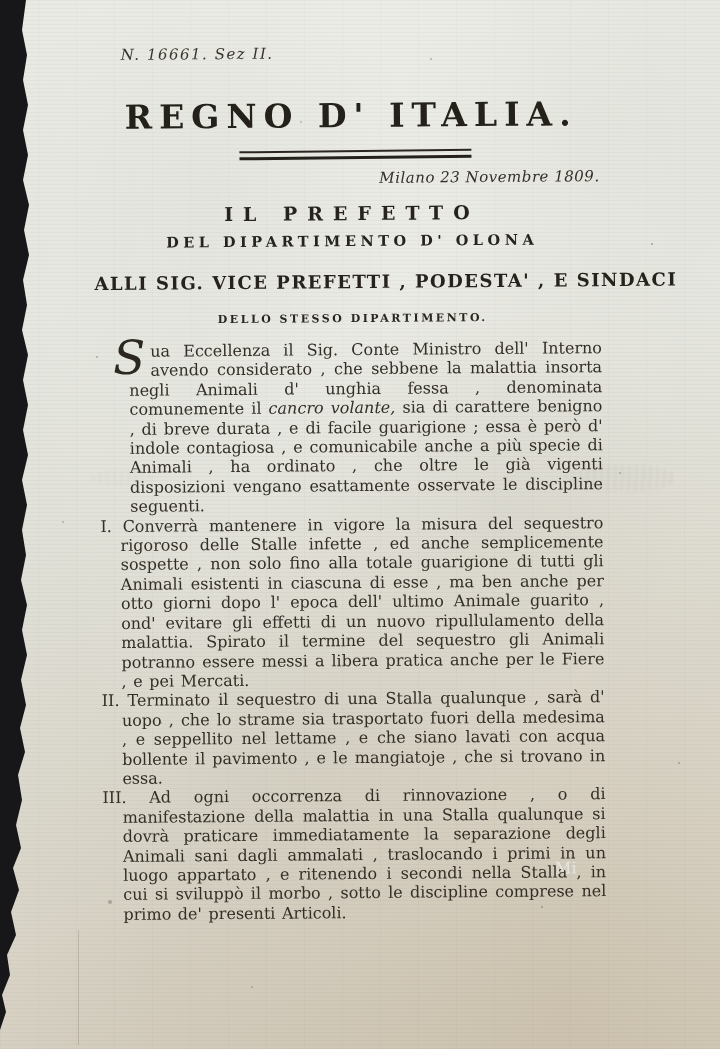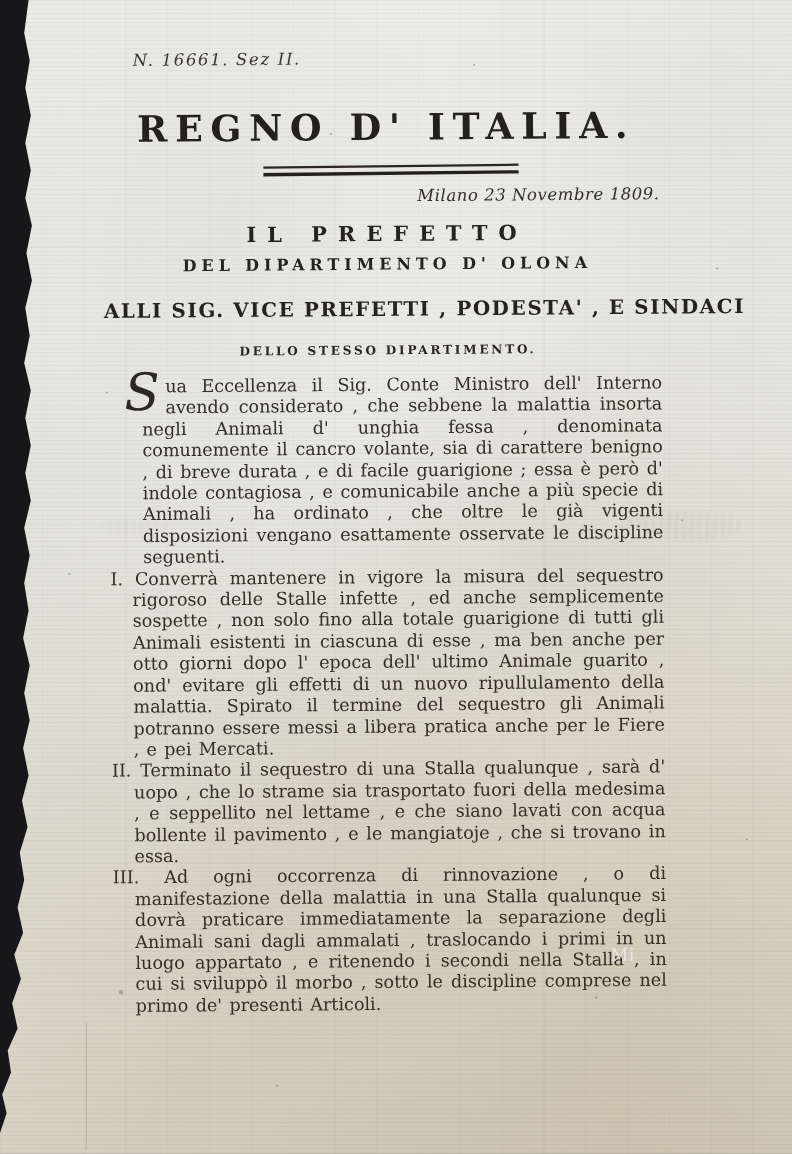--- a/index.html
+++ b/index.html
@@ -110,21 +110,21 @@
     position:absolute;left:0;top:340px;width:503px;
     font-size:16px;line-height:19.4px;text-align:justify;
     color:#332e26;word-spacing:1.5px;
   }
   .preamble{margin:0 0 0 30px;}
   .dropcap{
     float:left;font-size:47px;line-height:33px;
     font-style:italic;font-weight:400;
     margin:-1px 5px 0 -16px;color:#2c2820;
   }
-  .emph{}
+  .emph{font-style:italic;}
   .article{margin:0;padding-left:20px;text-indent:-20px;}
   .article .num{font-weight:400;}
   .catchword-abs{position:absolute;left:552px;top:860px;font-size:16px;color:#e5e5e5;}
 </style>
 </head>
 <body>
 
 <div class="paper">
   <div class="speckles"></div>
   <div class="ghost-smudge ghost-a"></div>

